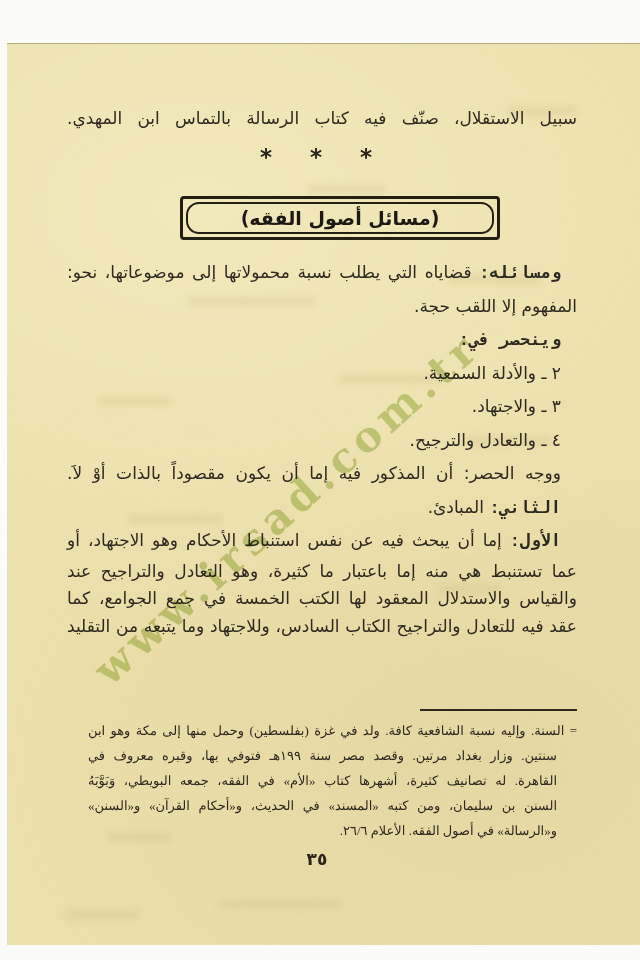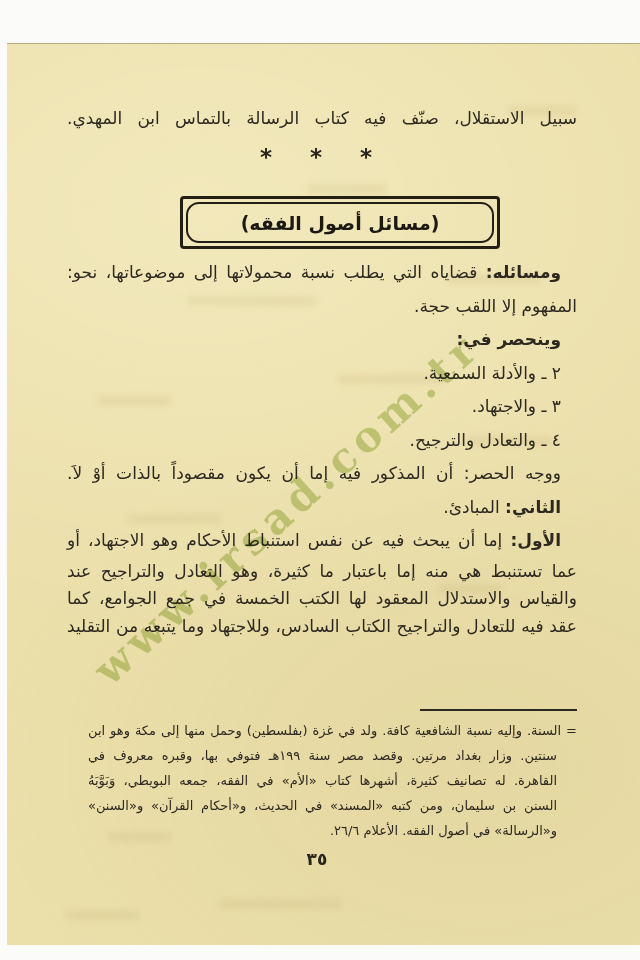--- a/index.html
+++ b/index.html
@@ -31,48 +31,48 @@
     position:absolute;left:60px;top:58px;width:510px;
     font-size:17px;line-height:32px;
     text-align:justify;text-align-last:justify;
   }
   .stars{
     position:absolute;left:0;top:100px;width:100%;
     text-align:center;font-size:23px;font-weight:bold;
     letter-spacing:15px;color:#29251c;
   }
   .title-box{
-    position:absolute;left:173px;top:152px;width:320px;height:53px;
+    position:absolute;left:173px;top:152px;width:320px;height:44px;
     border:3px solid #241f15;border-radius:4px;padding:3px;
     box-sizing:border-box;background:transparent;
   }
   .title-box-inner{
     width:100%;height:100%;border:2px solid #241f15;border-radius:13px;
     box-sizing:border-box;display:flex;align-items:center;justify-content:center;
   }
   .title-text{font-size:19px;font-weight:bold;color:#1c1812;}
   .body-block{
     position:absolute;left:60px;top:212px;width:510px;
     font-size:17px;
   }
   .line{height:33.5px;line-height:33.5px;white-space:nowrap;overflow:visible;}
   .line.tight{height:27.5px;line-height:27.5px;}
   .jl{text-align:justify;text-align-last:justify;white-space:normal;}
   .rl{}
   .ind{text-indent:16px;}
-  .lead{font-weight:bold;}
+  .lead{font-weight:bold;font-family:Liberation Mono, monospace;}
   
   .fn-rule{
     position:absolute;left:413px;top:665px;width:157px;height:2px;
     background:#2c281e;
   }
   .footnote{
     position:absolute;left:81px;top:674px;width:489px;
     box-sizing:border-box;padding-right:20px;
-    font-size:13px;line-height:25px;
+    font-size:13px;line-height:25px;font-family:Liberation Serif, serif;
   }
   .fn-line{text-align:justify;text-align-last:justify;}
   .fn-line.first{text-indent:-20px;}
   .fn-line.last{text-align:right;text-align-last:right;}
   .page-num{
     position:absolute;left:258px;top:805px;width:104px;
     text-align:center;font-size:17px;font-weight:bold;color:#29251c;
   }
   
   .watermark{

